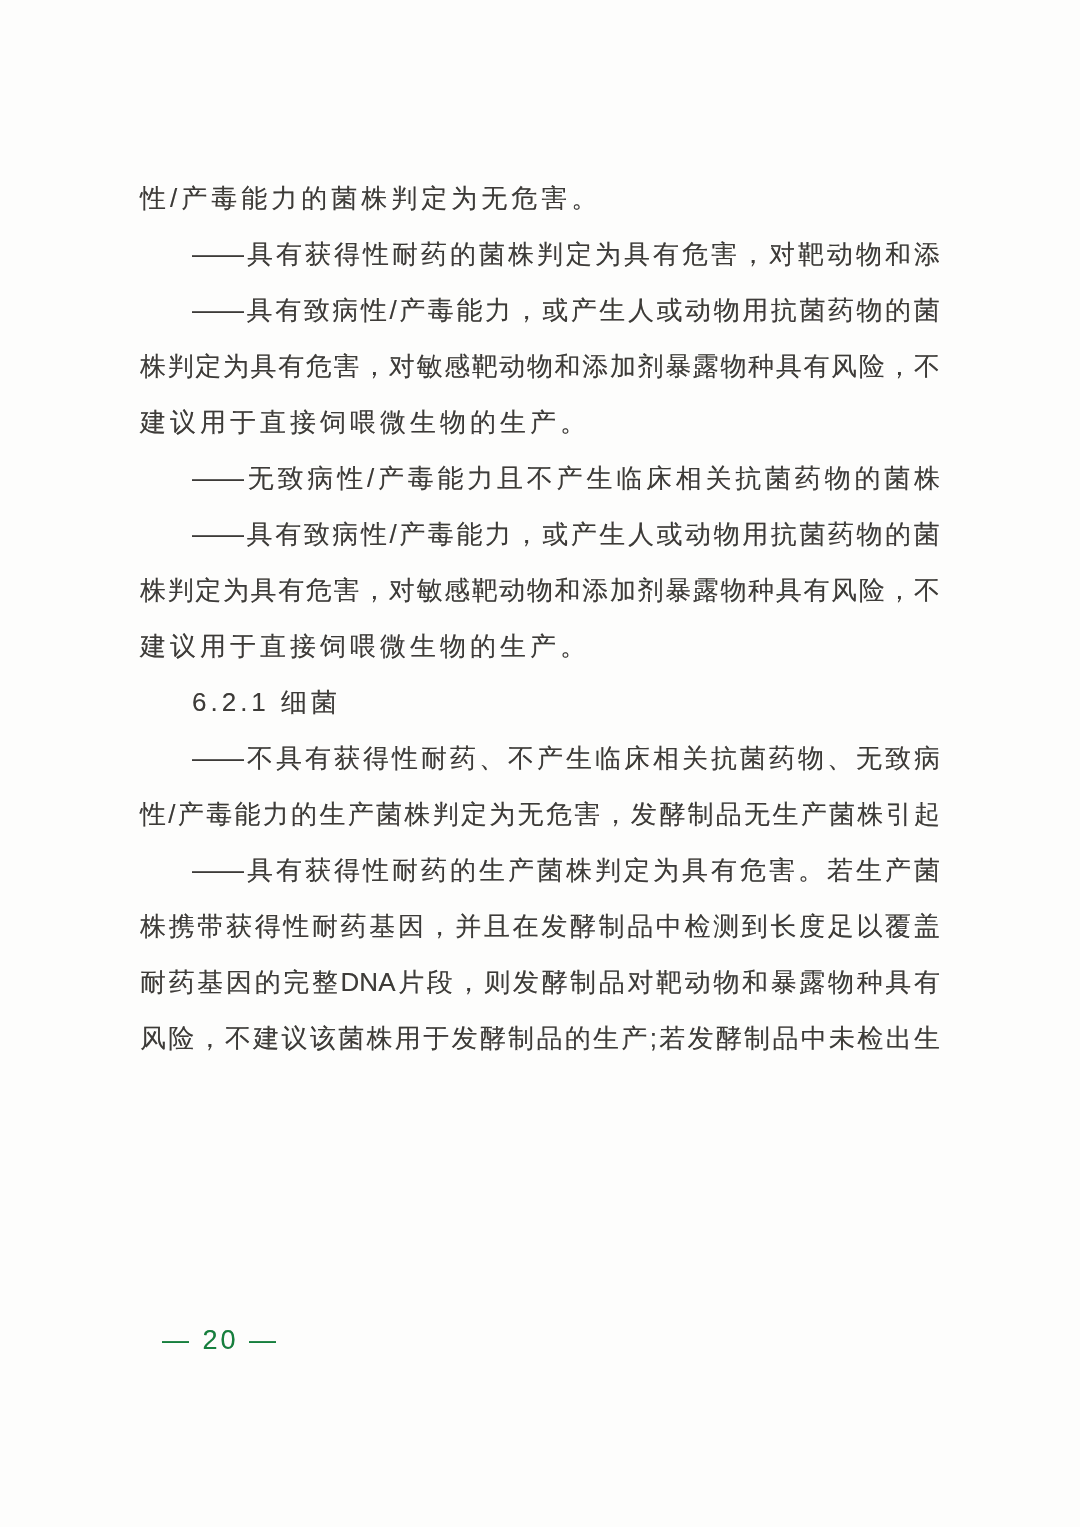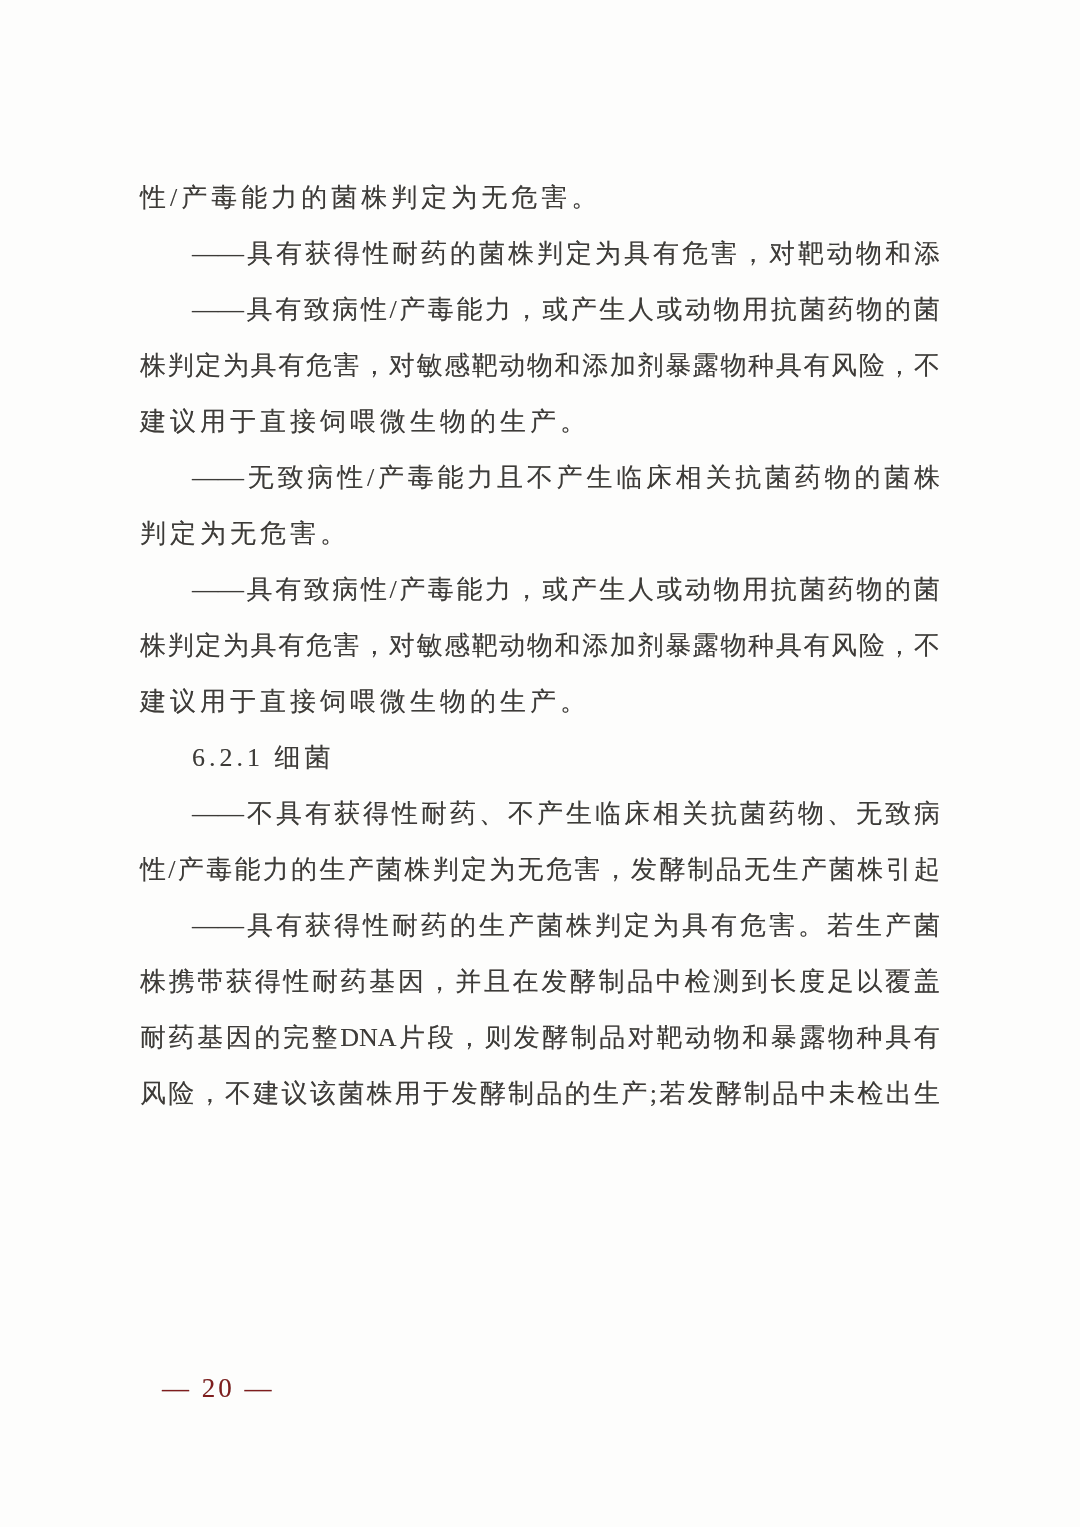--- a/index.html
+++ b/index.html
@@ -3,21 +3,21 @@
 <meta charset="utf-8">
 <style>
   html, body { margin: 0; padding: 0; background: #e9e9e9; }
   .page {
     position: relative;
     width: 1080px;
     height: 1527px;
     margin: 0 auto;
     background: #fdfdfc;
     overflow: hidden;
-    font-family: Liberation Serif, serif;
+    font-family: Liberation Sans, sans-serif;
     color: #3d3b38;
   }
   .content {
     position: absolute;
     left: 140px;
     top: 170px;
     width: 800px;
   }
   .line {
     height: 56px;
@@ -31,26 +31,26 @@
   .line.justify {
     display: flex;
     justify-content: space-between;
     align-items: baseline;
     letter-spacing: 0;
   }
   .line.justify span { display: inline-block; }
   .footer {
     position: absolute;
     left: 162px;
-    top: 1360px;
+    top: 1312px;
     height: 56px;
     line-height: 56px;
     font-size: 27px;
     letter-spacing: 3px;
-    color: #7f1d1d;
+    color: #15803d;
     text-shadow: 0 0 0.6px rgba(80,78,74,0.45);
   }
 </style>
 </head>
 <body>
 
 <div class="page">
   <div class="content">
     <div class="line end">性/产毒能力的菌株判定为无危害。</div>
     <div class="line justify indent">
@@ -160,21 +160,20 @@
         <span>相</span>
         <span>关</span>
         <span>抗</span>
         <span>菌</span>
         <span>药</span>
         <span>物</span>
         <span>的</span>
         <span>菌</span>
         <span>株</span>
       </div>
-    <div class="line end">判定为无危害。</div>
     <div class="line justify indent">
         <span>——</span>
         <span>具</span>
         <span>有</span>
         <span>致</span>
         <span>病</span>
         <span>性</span>
         <span>/</span>
         <span>产</span>
         <span>毒</span>

